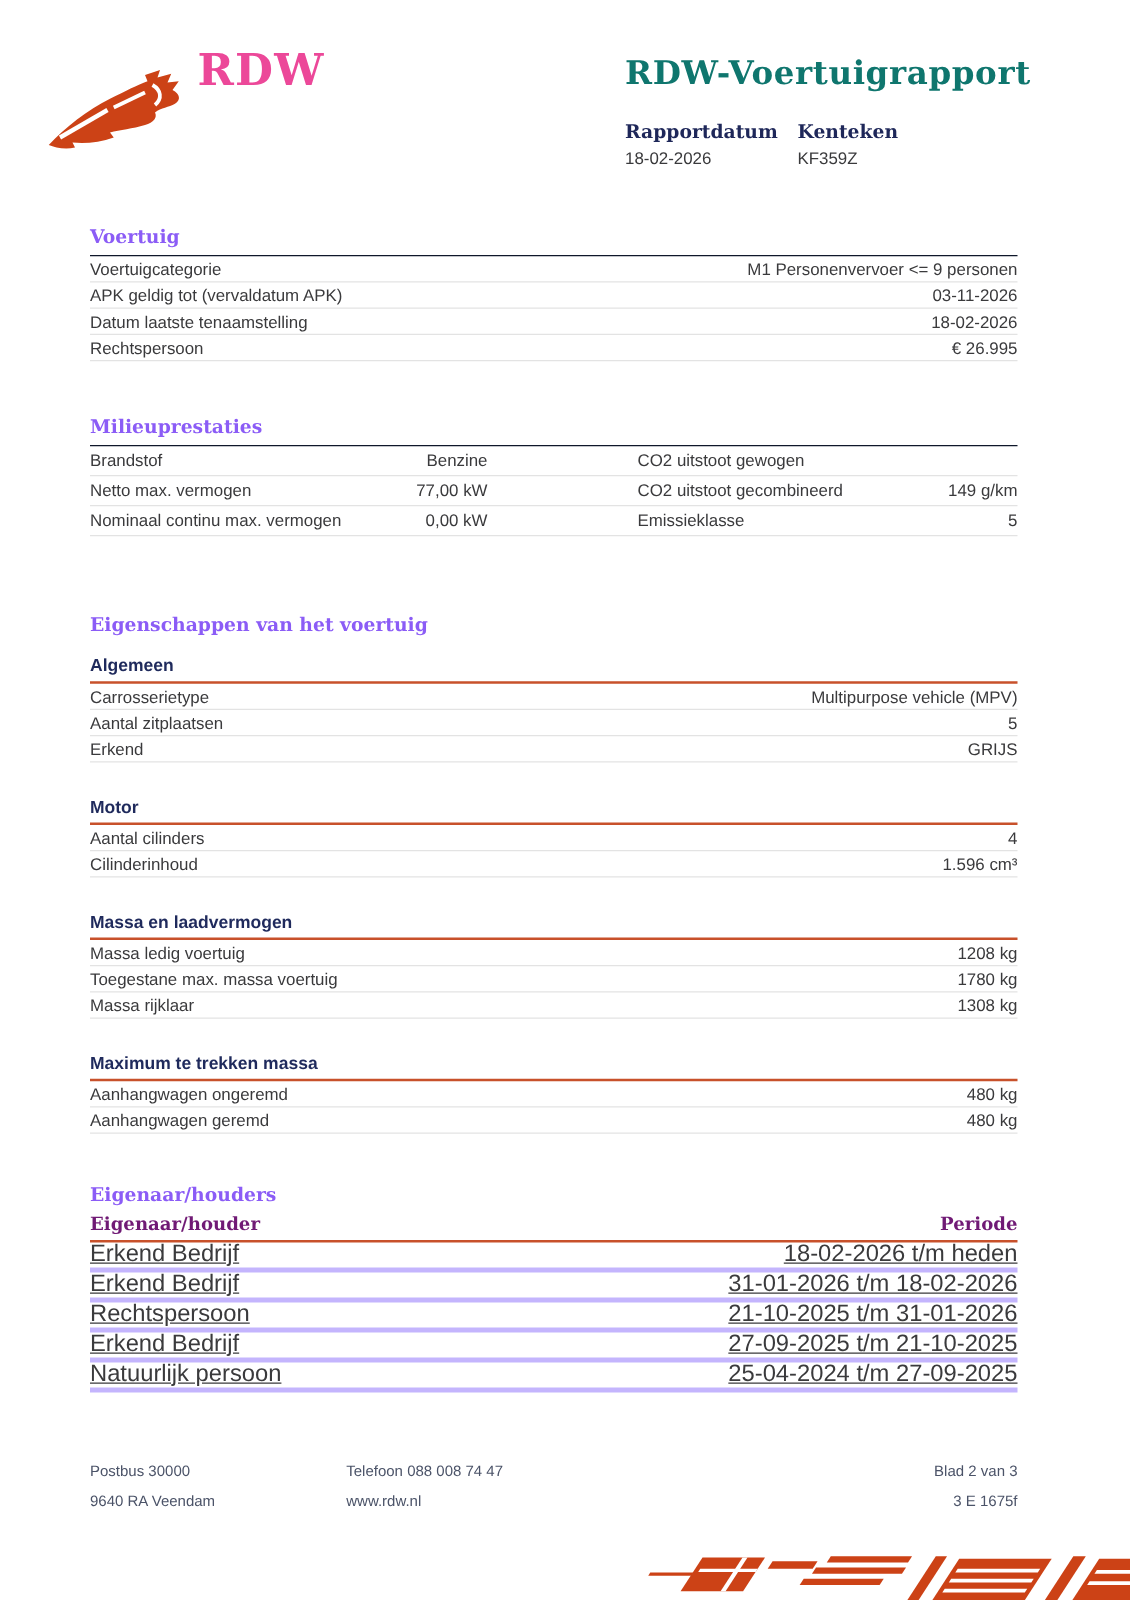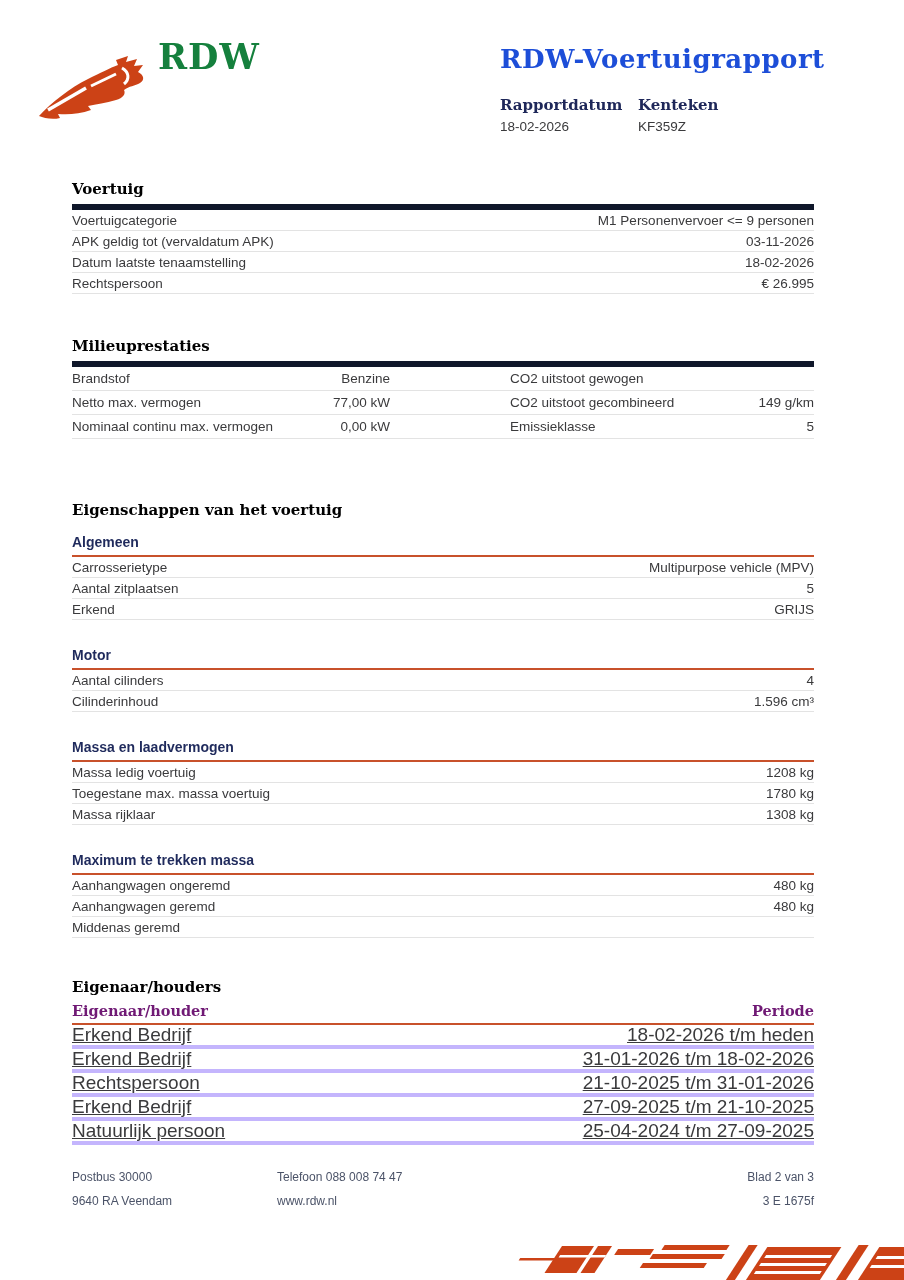--- a/index.html
+++ b/index.html
@@ -6,48 +6,48 @@
   body {
     width:904px; height:1280px; background:#ffffff; position:relative;
     font-family:"Liberation Sans", sans-serif; color:#3a3a3c; overflow:hidden;
   }
 
   
   .logo-feather { position:absolute; left:36px; top:50px; }
   .logo-text {
     position:absolute; left:158px; top:36px;
     font-family:"DejaVu Serif", serif; font-weight:bold;
-    font-size:35px; color:#15803d; letter-spacing:1px;
+    font-size:35px; color:#ec4899; letter-spacing:1px;
   }
   .doc-title {
     position:absolute; left:500px; top:44px; margin:0;
     font-family:"DejaVu Serif", serif; font-weight:bold;
-    font-size:26px; color:#1d4ed8; letter-spacing:0.5px;
+    font-size:26px; color:#0f766e; letter-spacing:0.5px;
   }
   .meta { position:absolute; left:500px; top:96px; display:flex; }
   .meta-col { width:138px; }
   .meta-label {
     font-family:"DejaVu Serif", serif; font-weight:bold;
     font-size:15px; color:#1e2759;
   }
   .meta-value { font-size:13.5px; margin-top:5px; color:#3a3a3c; }
 
   
   .content { position:absolute; left:72px; top:180px; width:742px; }
 
   h2.orange {
     font-family:"DejaVu Serif", serif; font-weight:bold;
-    font-size:15px; color:#000000; margin:0 0 5px 0; line-height:19px;
+    font-size:15px; color:#8b5cf6; margin:0 0 5px 0; line-height:19px;
   }
   h3.sub {
     font-family:"Liberation Sans", sans-serif; font-weight:bold;
     font-size:14px; color:#1f2a5c; margin:0; line-height:17px;
     padding-bottom:4px; border-bottom:2px solid #c8512b;
   }
-  .kv-table { border-top:6px solid #0f172a; }
+  .kv-table { border-top:1px solid #0f172a; }
   .kv-table.no-top { border-top:none; }
   .kv-row {
     display:flex; justify-content:space-between; align-items:center;
     height:20px; border-bottom:1px solid #e3e3e3; font-size:13.5px;
   }
   .kv-label { white-space:nowrap; }
   .kv-value { white-space:nowrap; text-align:center; }
 
   .milieu-row {
     display:flex; align-items:center; height:23px;
@@ -215,24 +215,20 @@
     <div class="subsec">
       <h3 class="sub">Maximum te trekken massa</h3>
       <div class="kv-table no-top">
         <div class="kv-row">
           <span class="kv-label">Aanhangwagen ongeremd</span>
           <span class="kv-value">480 kg</span>
         </div>
         <div class="kv-row">
           <span class="kv-label">Aanhangwagen geremd</span>
           <span class="kv-value">480 kg</span>
-        </div>
-        <div class="kv-row">
-          <span class="kv-label">Middenas geremd</span>
-          <span class="kv-value"></span>
         </div>
       </div>
     </div>
   </section>
 
   <section id="eigenaar">
     <h2 class="orange">Eigenaar/houders</h2>
     <div class="owner-head">
       <span>Eigenaar/houder</span>
       <span>Periode</span>

